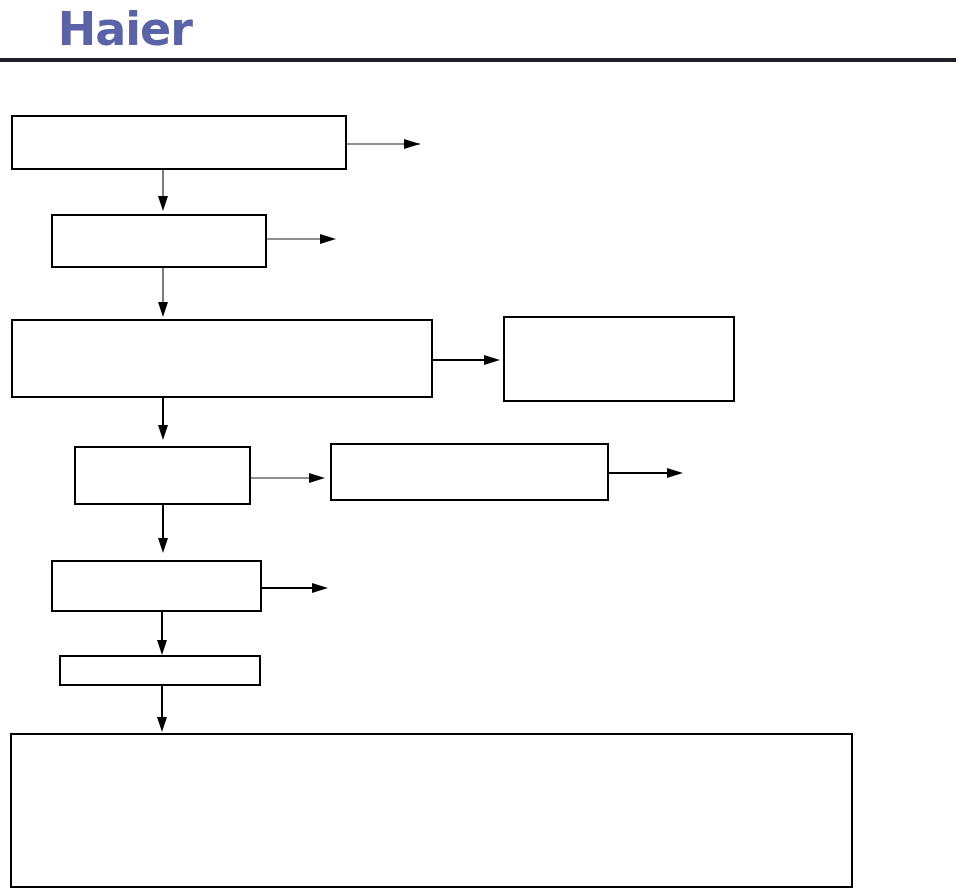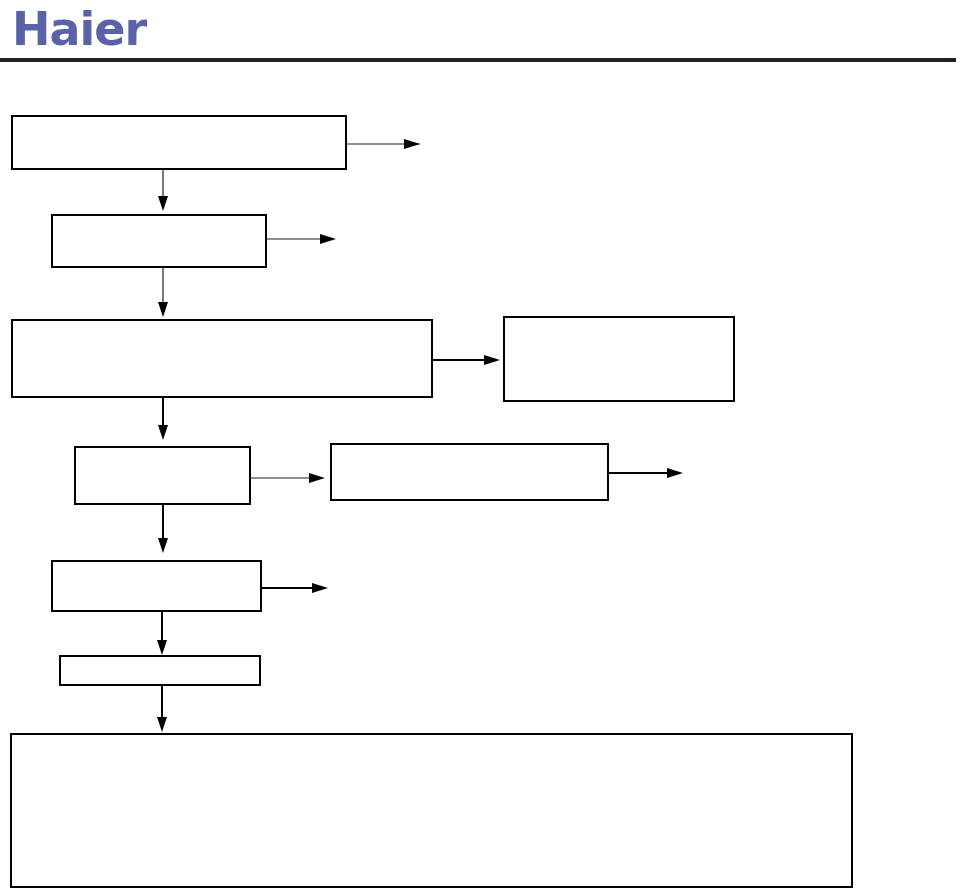--- a/index.html
+++ b/index.html
@@ -10,20 +10,21 @@
   }
   body {
     font-family: "Liberation Sans", sans-serif;
   }
   #page {
     position: relative;
     width: 962px;
     height: 893px;
     background: #ffffff;
     overflow: hidden;
+    text-align: right;
   }
 
   
   #brand-logo {
     position: absolute;
     left: 12px;
     top: 4px;
     width: 180px;
     height: 50px;
     font-family: "DejaVu Sans", sans-serif;

